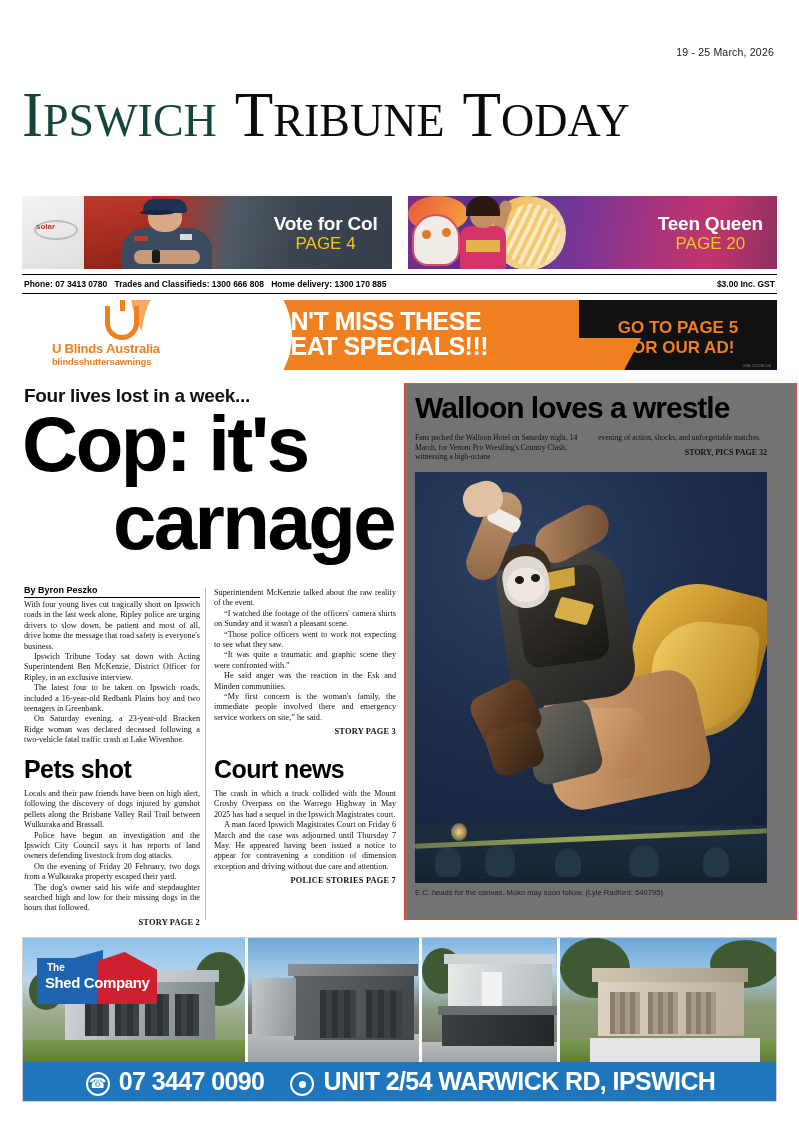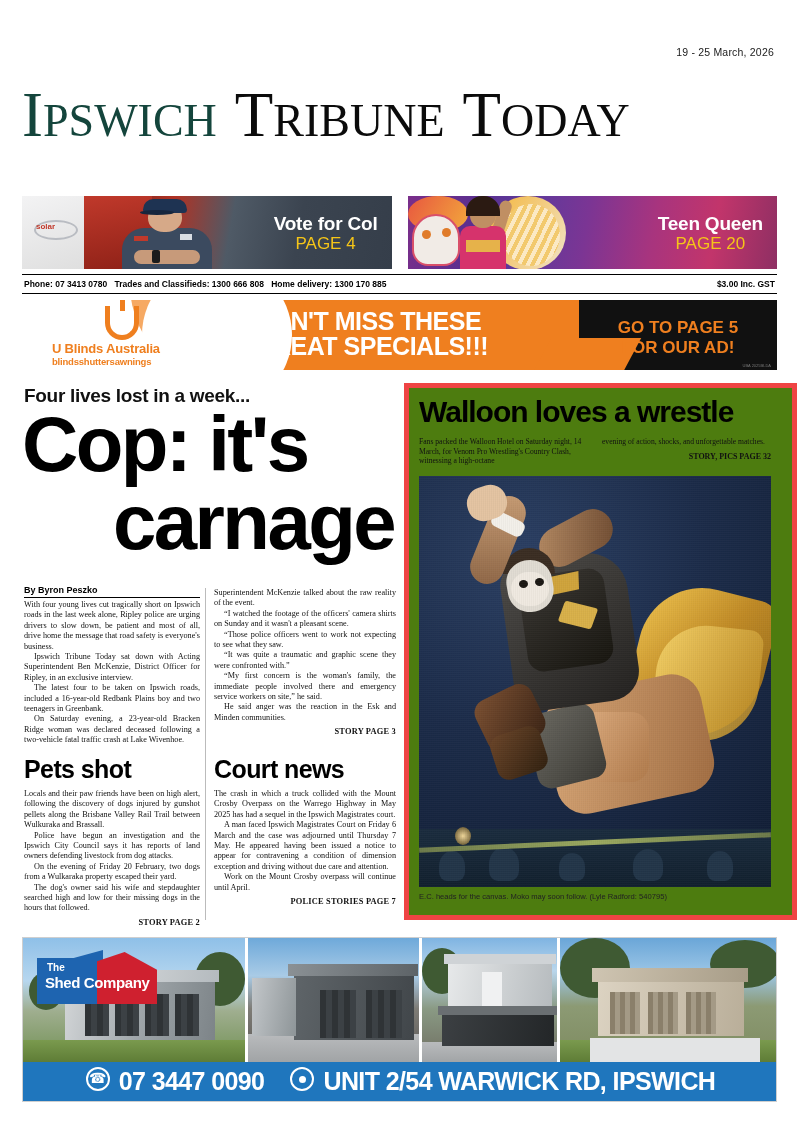--- a/index.html
+++ b/index.html
@@ -115,21 +115,21 @@
   .bodycol p { text-indent:10px; margin:0; }
   .bodycol p.first { text-indent:0; }
   .endline { text-align:right; font-weight:bold; font-size:8.4px; margin-top:4px; letter-spacing:.2px; }
 
   .subhead {
     position:absolute; font-size:25px; font-weight:bold; color:#000;
     letter-spacing:-.6px; line-height:27px;
   }
 
   
-  .feature { position:absolute; top:383px; left:404px; width:393px; height:537px; border:5px solid #ef4444; background:#4d7c0f; }
+  .feature { position:absolute; top:383px; left:404px; width:393px; height:537px; border:1px solid #ef4444; background:#737373; }
   .feature-head { position:absolute; top:8px; left:10px; width:352px; font-size:30px; font-weight:bold; color:#000; letter-spacing:-1px; line-height:32px; }
   .feature-intro { position:absolute; top:49px; left:10px; width:352px; display:flex; gap:14px; font-family:"Liberation Serif", serif; font-size:7.6px; line-height:9.6px; color:#111; }
   .feature-intro > div { flex:1; }
   .feature-end { text-align:right; font-weight:bold; font-size:8px; margin-top:5px; }
 
   .wrestlephoto { position:absolute; top:88px; left:10px; width:352px; height:411px; overflow:hidden; background:#14243f; }
   .wp-sky { position:absolute; inset:0; background:
       radial-gradient(circle at 30% 20%, #2b3f63 0%, #1b2b48 45%, #101c33 100%); }
   .wp-noise { position:absolute; inset:0; opacity:.5;
       background-image:
@@ -179,21 +179,21 @@
 
   .shedlogo { position:absolute; left:14px; top:8px; width:120px; height:58px; z-index:5; }
   .sl-shape { position:absolute; inset:0; }
   .sl-blue { position:absolute; left:0; top:12px; width:66px; height:46px; background:#1e64b0; }
   .sl-blue-roof { position:absolute; left:0; top:0; width:66px; height:22px; background:#1e64b0; clip-path:polygon(0 100%,100% 18%,100% 100%); }
   .sl-red { position:absolute; left:60px; top:6px; width:60px; height:52px; background:#cf202f; clip-path:polygon(0 18%,46% 0,100% 34%,100% 100%,0 100%); }
   .sl-t1 { position:absolute; left:10px; top:16px; font-size:10px; font-weight:bold; color:#fff; z-index:3; }
   .sl-t2 { position:absolute; left:8px; top:28px; font-size:15px; font-weight:bold; color:#fff; z-index:3; letter-spacing:-.4px; white-space:nowrap; }
 
   .shed-bluebar { position:absolute; left:0; bottom:0; width:755px; height:39px; background:#1f76bd; display:flex; align-items:center; justify-content:center; gap:26px; }
-  .sb-item { display:flex; align-items:flex-start; gap:9px; }
+  .sb-item { display:flex; align-items:flex-end; gap:9px; }
   .sb-icon { width:24px; height:24px; border:2.4px solid #fff; border-radius:50%; position:relative; flex:none; }
   .sb-phone:after { content:"\260E"; position:absolute; left:0; right:0; top:-1px; text-align:center; font-size:14px; color:#fff; line-height:20px; }
   .sb-pin { border:2.4px solid #fff; }
   .sb-pin:after { content:""; position:absolute; left:50%; top:50%; width:7px; height:7px; margin:-3.5px 0 0 -3.5px; border-radius:50%; background:#fff; }
   .sb-txt { font-size:25px; font-weight:bold; color:#fff; letter-spacing:-.6px; white-space:nowrap; }
 </style>
 </head>
 <body>
 
 <div class="page">
@@ -291,39 +291,38 @@
       <p class="first">With four young lives cut tragically short on Ipswich roads in the last week alone, Ripley police are urging drivers to slow down, be patient and most of all, drive home the message that road safety is everyone's business.</p>
       <p>Ipswich Tribune Today sat down with Acting Superintendent Ben McKenzie, District Officer for Ripley, in an exclusive interview.</p>
       <p>The latest four to be taken on Ipswich roads, included a 16-year-old Redbank Plains boy and two teenagers in Greenbank.</p>
       <p>On Saturday evening, a 23-year-old Bracken Ridge woman was declared deceased following a two-vehicle fatal traffic crash at Lake Wivenhoe.</p>
     </div>
   <div class="bodycol" id="lead-col2" style="top:588px;left:214px;width:182px;">
       <p class="first">Superintendent McKenzie talked about the raw reality of the event.</p>
       <p>“I watched the footage of the officers' camera shirts on Sunday and it wasn't a pleasant scene.</p>
       <p>“Those police officers went to work not expecting to see what they saw.</p>
       <p>“It was quite a traumatic and graphic scene they were confronted with.”</p>
+      <p>He said anger was the reaction in the Esk and Minden communities.</p>
       <p>“My first concern is the woman's family, the immediate people involved there and emergency service workers on site,” he said.</p>
-      <p>He said anger was the reaction in the Esk and Minden communities.</p>
       <div class="endline">STORY PAGE 3</div>
     </div>
 
   <div class="subhead" style="top:756px;left:24px;width:176px;">Pets shot</div>
   <div class="bodycol" id="pets-col" style="top:789px;left:24px;width:176px;">
       <p class="first">Locals and their paw friends have been on high alert, following the discovery of dogs injured by gunshot pellets along the Brisbane Valley Rail Trail between Wulkuraka and Brassall.</p>
       <p>Police have begun an investigation and the Ipswich City Council says it has reports of land owners defending livestock from dog attacks.</p>
       <p>On the evening of Friday 20 February, two dogs from a Wulkaraka property escaped their yard.</p>
       <p>The dog's owner said his wife and stepdaughter searched high and low for their missing dogs in the hours that followed.</p>
       <div class="endline">STORY PAGE 2</div>
     </div>
 
   <div class="subhead" style="top:756px;left:214px;width:182px;">Court news</div>
   <div class="bodycol" id="court-col" style="top:789px;left:214px;width:182px;">
       <p class="first">The crash in which a truck collided with the Mount Crosby Overpass on the Warrego Highway in May 2025 has had a sequel in the Ipswich Magistrates court.</p>
       <p>A man faced Ipswich Magistrates Court on Friday 6 March and the case was adjourned until Thursday 7 May. He appeared having been issued a notice to appear for contravening a condition of dimension exception and driving without due care and attention.</p>
-      <p>Work on the Mount Crosby overpass will continue until April.</p>
       <div class="endline">POLICE STORIES PAGE 7</div>
     </div>
 
   <div class="feature">
     <div class="feature-head">Walloon loves a wrestle</div>
     <div class="feature-intro">
       <div>Fans packed the Walloon Hotel on Saturday night, 14 March, for Venom Pro Wrestling's Country Clash, witnessing a high-octane</div>
       <div>
         <div>evening of action, shocks, and unforgettable matches.</div>
         <div class="feature-end">STORY, PICS PAGE 32</div>

